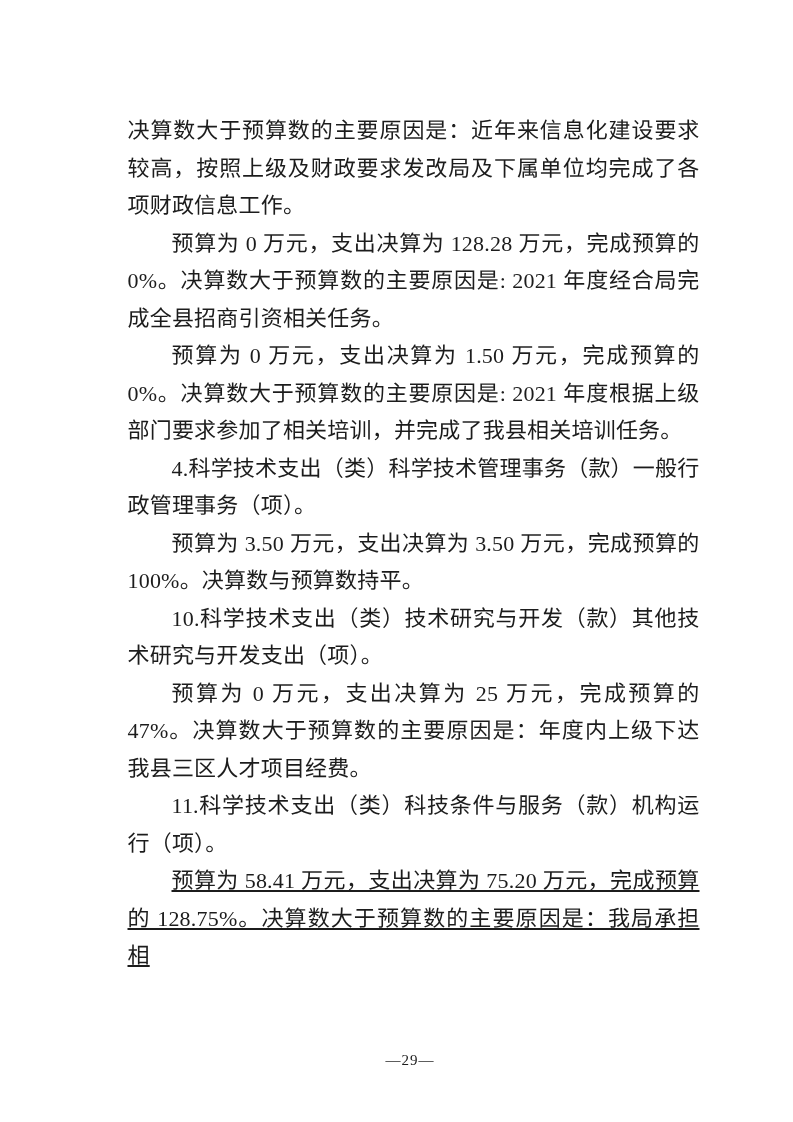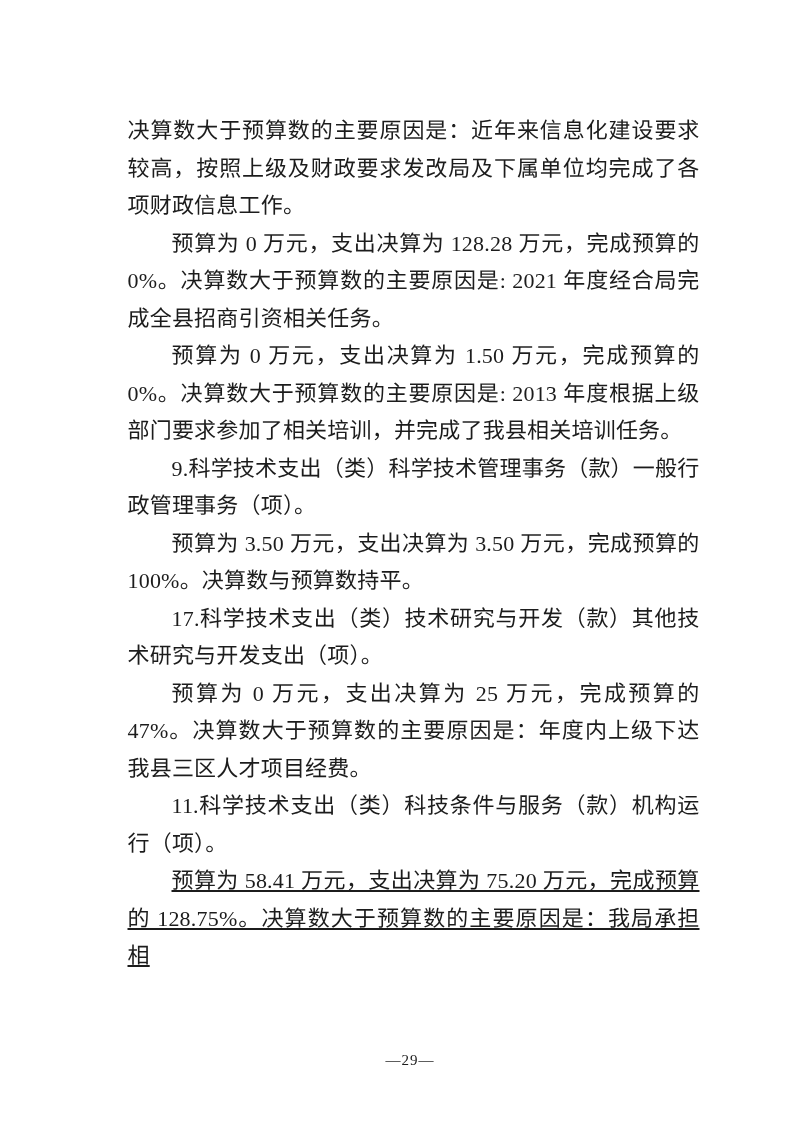--- a/index.html
+++ b/index.html
@@ -58,24 +58,24 @@
     padding-left: 27px;
   }
 </style>
 </head>
 <body>
 
 <div class="page">
   <main class="content">
     <p>决算数大于预算数的主要原因是：近年来信息化建设要求较高，按照上级及财政要求发改局及下属单位均完成了各项财政信息工作。</p>
     <p class="indent">预算为 0 万元，支出决算为 128.28 万元，完成预算的 0%。决算数大于预算数的主要原因是: 2021 年度经合局完成全县招商引资相关任务。</p>
-    <p class="indent">预算为 0 万元，支出决算为 1.50 万元，完成预算的 0%。决算数大于预算数的主要原因是: 2013 年度根据上级部门要求参加了相关培训，并完成了我县相关培训任务。</p>
-    <p class="indent">9.科学技术支出（类）科学技术管理事务（款）一般行政管理事务（项）。</p>
+    <p class="indent">预算为 0 万元，支出决算为 1.50 万元，完成预算的 0%。决算数大于预算数的主要原因是: 2021 年度根据上级部门要求参加了相关培训，并完成了我县相关培训任务。</p>
+    <p class="indent">4.科学技术支出（类）科学技术管理事务（款）一般行政管理事务（项）。</p>
     <p class="indent">预算为 3.50 万元，支出决算为 3.50 万元，完成预算的 100%。决算数与预算数持平。</p>
-    <p class="indent">17.科学技术支出（类）技术研究与开发（款）其他技术研究与开发支出（项）。</p>
+    <p class="indent">10.科学技术支出（类）技术研究与开发（款）其他技术研究与开发支出（项）。</p>
     <p class="indent">预算为 0 万元，支出决算为 25 万元，完成预算的 47%。决算数大于预算数的主要原因是：年度内上级下达我县三区人才项目经费。</p>
     <p class="indent">11.科学技术支出（类）科技条件与服务（款）机构运行（项）。</p>
     <p class="indent continues">预算为 58.41 万元，支出决算为 75.20 万元，完成预算的 128.75%。决算数大于预算数的主要原因是：我局承担相</p>
   </main>
 
   <footer class="page-footer">
     <span>—29—</span>
   </footer>
 </div>
 

